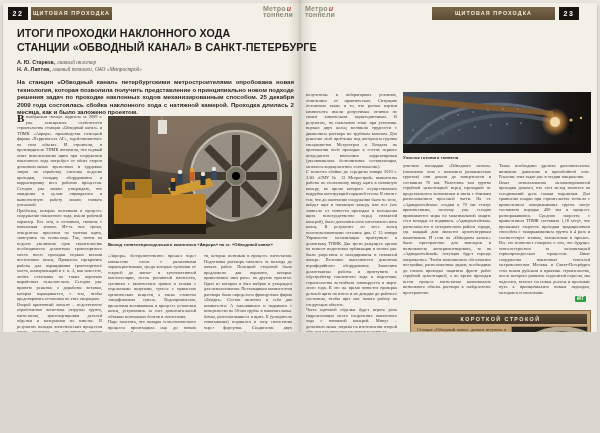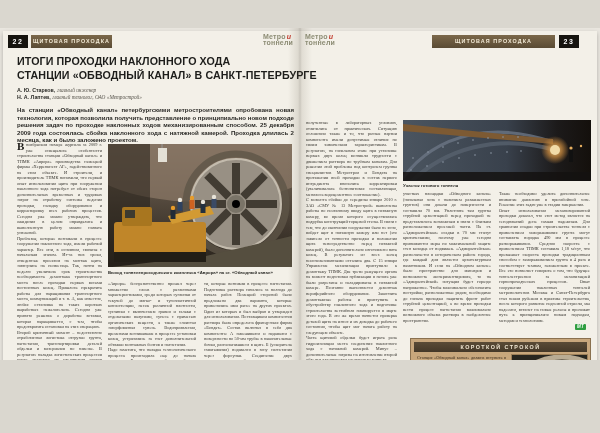--- a/index.html
+++ b/index.html
@@ -1,17 +1,17 @@
 <!DOCTYPE html>
 <html><head>
 <meta charset="utf-8">
 <style>
   html,body{margin:0;padding:0;background:#dad7cf;}
   .stage{position:relative;width:600px;height:332px;overflow:hidden;background:#e9e6df;
-         font-family:"Liberation Sans",sans-serif;margin-top:28px;}
+         font-family:"Liberation Sans",sans-serif;}
   .paper{position:absolute;left:3px;top:3px;width:594px;height:426px;background:#f3f0e8;
          box-shadow:0 2px 4px rgba(0,0,0,.25);}
   .gutter{position:absolute;left:288px;top:0;width:24px;height:433px;
           background:linear-gradient(to right,rgba(0,0,0,0),rgba(90,80,60,.14) 42%,rgba(60,52,38,.22) 50%,rgba(90,80,60,.12) 58%,rgba(0,0,0,0));}
   .pno{position:absolute;top:7px;width:20px;height:13px;background:#16140f;color:#fff;
        font:bold 7px/13px "Liberation Sans",sans-serif;text-align:center;letter-spacing:1.5px;}
   .secbar{position:absolute;top:7px;height:13px;background:linear-gradient(#7b684a,#5a4b34);
           color:#f2ead6;font:bold 5.4px/13px "Liberation Sans",sans-serif;text-align:center;letter-spacing:1.1px;}
   .logo{position:absolute;top:6px;font:bold 7px/5.8px "Liberation Sans",sans-serif;color:#8c8c74;letter-spacing:.2px;}
   .logo .amp{color:#c0392b;font-style:italic;margin-left:1px;}

